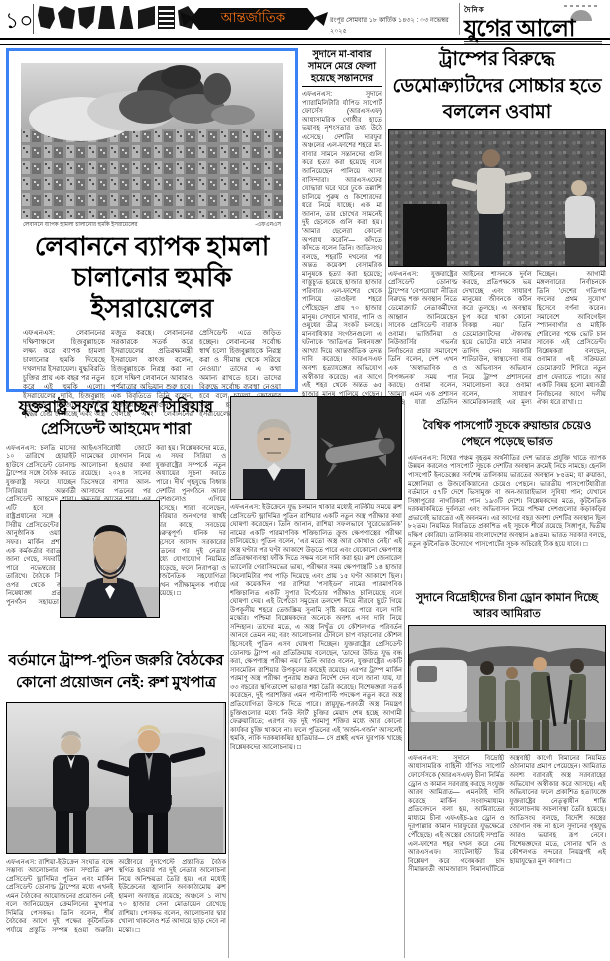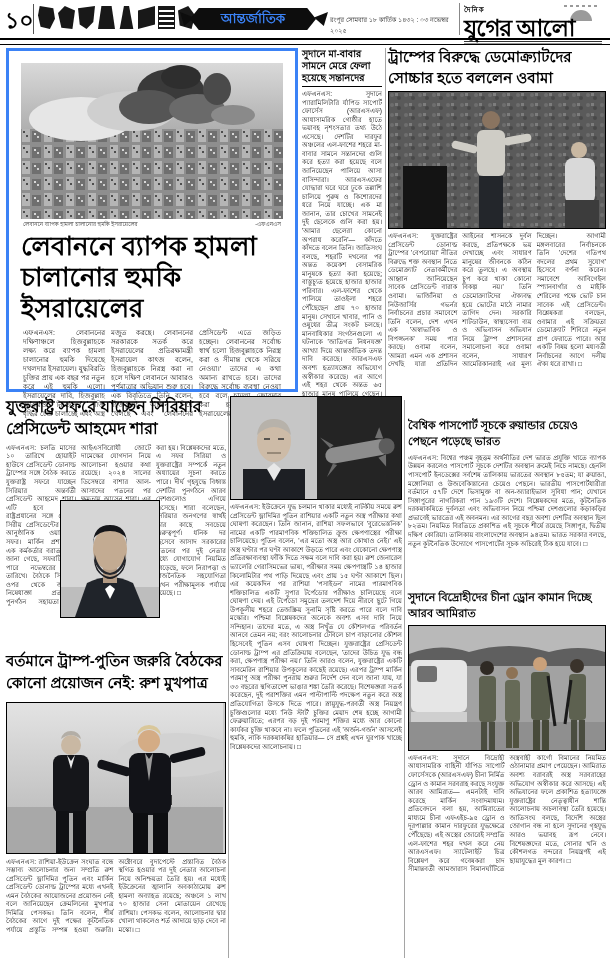--- a/index.html
+++ b/index.html
@@ -1,71 +1,71 @@
 <!DOCTYPE html>
 <html lang="bn"><head>
 <meta charset="utf-8">
 <style>
   * { margin:0; padding:0; box-sizing:border-box; }
   html,body { background:#e9e9e9; }
   body { font-family:"Liberation Sans","DejaVu Sans",sans-serif; color:#000; }
   #paper{ position:relative; width:610px; height:961px; background:#fff; margin:0 auto; overflow:hidden; }
 
   
-  .page-number{ position:absolute; left:5px; top:3px; width:30px; font-size:22px; font-weight:bold; }
+  .page-number{ position:absolute; left:5px; top:3px; width:30px; font-size:22px; font-weight:normal; }
   .pn-sep{ position:absolute; left:33px; top:4px; height:30px; border-left:1px solid #555; }
   .flag-strip{ position:absolute; left:38px; top:6px; display:flex; gap:3px; }
   .flag{ width:17px; height:23px; background:#181818; }
   .flag:nth-child(1){ clip-path:polygon(10% 0,90% 10%,100% 55%,70% 100%,15% 90%,0 40%); }
   .flag:nth-child(2){ clip-path:polygon(0 30%,40% 0,100% 20%,85% 100%,20% 95%); }
   .flag:nth-child(3){ clip-path:polygon(0 10%,100% 0,90% 70%,50% 100%,10% 80%); }
   .flag:nth-child(4){ clip-path:polygon(20% 0,80% 0,100% 100%,0 100%); }
   .flag:nth-child(5){ clip-path:polygon(35% 0,65% 0,90% 100%,10% 100%); }
   .flag:nth-child(6){ clip-path:polygon(0 20%,100% 0,100% 80%,0 100%); }
   .flag:nth-child(7){ background:repeating-linear-gradient(#181818 0 3px,#fff 3px 5px); border:1px solid #181818; }
   .flag:nth-child(8){ clip-path:polygon(0 20%,60% 0,100% 40%,80% 100%,10% 85%); }
   .section-banner{ position:absolute; left:190px; top:8px; width:126px; height:22px; background:#0d0d0d;
     clip-path:polygon(0 50%,7% 0,93% 0,100% 50%,93% 100%,7% 100%);
-    color:#3b82f6; font-size:13.5px; font-weight:bold; display:flex; align-items:center; justify-content:center; }
+    color:#f97316; font-size:13.5px; font-weight:normal; display:flex; align-items:flex-end; justify-content:center; }
   .banner-tail{ position:absolute; top:12px; width:14px; height:14px; background:#0d0d0d; }
   .banner-tail.l{ left:180px; clip-path:polygon(0 0,100% 40%,30% 100%); }
   .banner-tail.r{ left:314px; clip-path:polygon(0 40%,100% 0,70% 100%); }
   .dateline{ position:absolute; left:330px; top:15px; width:128px; font-size:6.4px; color:#1d1d1d; }
   .mast-sep{ position:absolute; left:459px; top:3px; height:32px; border-left:1px solid #888; }
   .masthead{ position:absolute; left:464px; top:4px; width:142px; }
   .mast-daily{ font-size:7px; font-weight:bold; letter-spacing:1px; }
   .mast-title{ font-size:23px; font-weight:800; letter-spacing:-1px; line-height:1.05; position:relative; z-index:2; }
   .sun-icon{ position:absolute; right:14px; top:6px; width:22px; height:11px; background:#9a9a9a;
     border-radius:22px 22px 0 0; z-index:1; }
   .sun-icon::before{ content:""; position:absolute; left:-6px; top:-5px; width:34px; height:2px;
     background:repeating-linear-gradient(90deg,#9a9a9a 0 3px,transparent 3px 6px); }
   .mast-tag{ margin-top:1px; border-top:1px solid #333; height:3px; border-bottom:1px solid #999; width:138px; }
   .header-rule{ position:absolute; left:0; top:38px; width:610px; height:7px;
     border-top:2.5px solid #000; border-bottom:1px solid #000; }
 
   
-  .headline{ font-weight:800; font-family:Liberation Sans, sans-serif; }
+  .headline{ font-weight:800; text-align:center; font-family:Liberation Serif, serif; }
   .bodytext{ text-align:justify; overflow:hidden; line-height:1.3; color:#111; }
   .photo-frame{ border:1px solid #000; background:#ccc; overflow:hidden; line-height:0; }
   .vrule{ position:absolute; border-left:1px solid #a5a5a5; }
 
   
   .lebanon-box{ position:absolute; left:6px; top:48px; width:292px; height:344px; border:3px solid #3b82f6; padding:12px; }
   .lebanon-caption{ display:flex; justify-content:space-between; font-size:5.6px; color:#333; padding:1px 2px; }
   .lebanon-headline{ font-size:26px; line-height:1.2; margin-top:1px; }
   .lebanon-body{ margin-top:3px; height:92px; column-count:3; column-gap:6px; font-size:7px; padding:0 2px; }
 
   
   .sudanchild-col{ position:absolute; left:302px; top:48px; width:80px; height:346px; }
   .sudanchild-headline{ font-size:9.6px; line-height:1.25; border-bottom:1px solid #000; padding-bottom:2px; }
   .sudanchild-body{ margin-top:3px; height:312px; font-size:6.6px; }
 
   
   .obama-block{ position:absolute; left:388px; top:46px; width:218px; }
-  .obama-headline{ font-size:15px; line-height:1.4; }
+  .obama-headline{ font-size:19px; line-height:1.4; }
   .obama-body{ margin-top:3px; height:166px; column-count:3; column-gap:5px; font-size:6.6px; }
 
   
   .putin-col{ position:absolute; left:230px; top:396px; width:172px; }
   .putin-headline{ font-size:11px; line-height:1.35; margin-top:3px; }
   .putin-body{ margin-top:3px; height:416px; font-size:6.6px; }
 
   
   .syria-block{ position:absolute; left:6px; top:396px; width:220px; height:246px; }
   .syria-headline{ font-size:16px; line-height:1.4; }

